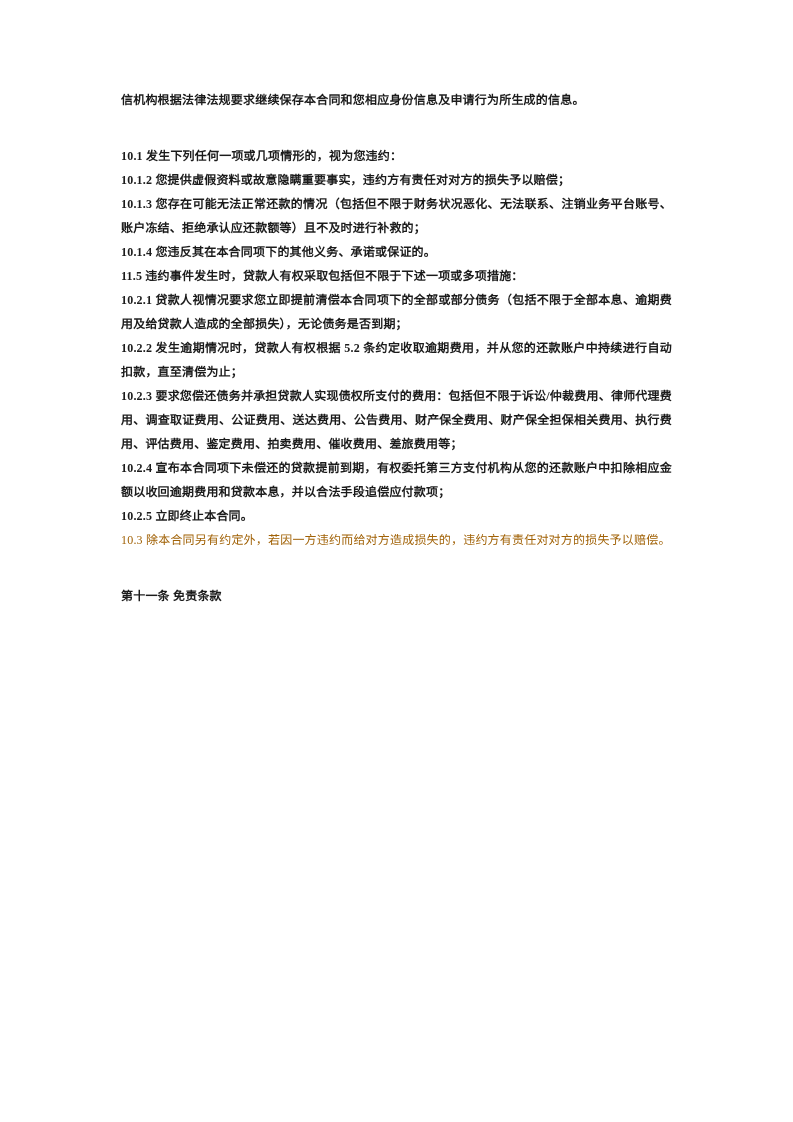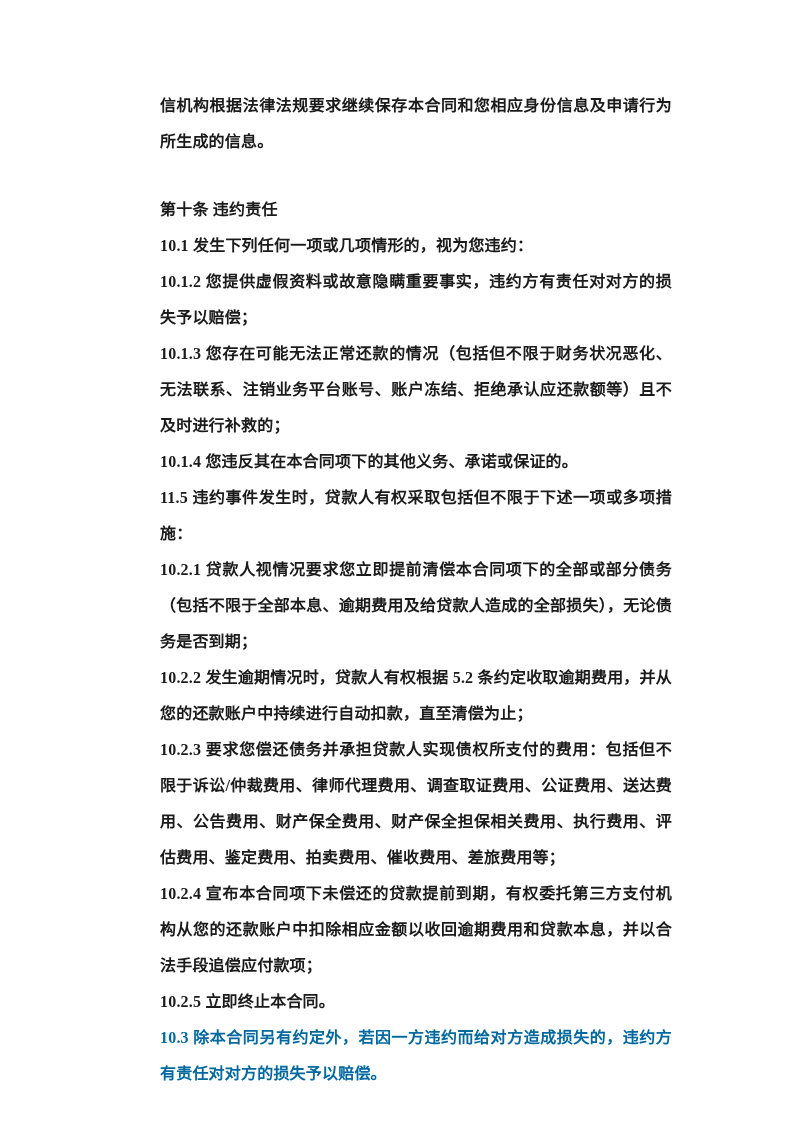--- a/index.html
+++ b/index.html
@@ -11,45 +11,43 @@
     overflow: hidden;
   }
   .page {
     position: relative;
     width: 793px;
     height: 1122px;
     background: #ffffff;
     padding: 88px 121px 40px 121px;
   }
   .para {
-    font-size: 16px;
-    line-height: 36px;
+    font-size: 12px;
+    line-height: 24px;
     font-weight: bold;
     color: #1b1b1b;
     text-align: justify;
     text-align-last: left;
     letter-spacing: 0.2px;
-    margin-left: 39px;
   }
   .para.regular {
-    font-weight: bold;
-    color: #0369a1;
+    font-weight: normal;
+    color: #a16207;
   }
   .spacer {
     height: 32px;
   }
 </style>
 </head>
 <body>
 
 <div class="page">
   <p class="para">信机构根据法律法规要求继续保存本合同和您相应身份信息及申请行为所生成的信息。</p>
 
   <div class="spacer"></div>
-  <p class="para">第十条 违约责任</p>
 
   <p class="para">10.1 发生下列任何一项或几项情形的，视为您违约：</p>
   <p class="para">10.1.2 您提供虚假资料或故意隐瞒重要事实，违约方有责任对对方的损失予以赔偿；</p>
   <p class="para">10.1.3 您存在可能无法正常还款的情况（包括但不限于财务状况恶化、无法联系、注销业务平台账号、账户冻结、拒绝承认应还款额等）且不及时进行补救的；</p>
   <p class="para">10.1.4 您违反其在本合同项下的其他义务、承诺或保证的。</p>
   <p class="para">11.5 违约事件发生时，贷款人有权采取包括但不限于下述一项或多项措施：</p>
   <p class="para">10.2.1 贷款人视情况要求您立即提前清偿本合同项下的全部或部分债务（包括不限于全部本息、逾期费用及给贷款人造成的全部损失），无论债务是否到期；</p>
   <p class="para">10.2.2 发生逾期情况时，贷款人有权根据 5.2 条约定收取逾期费用，并从您的还款账户中持续进行自动扣款，直至清偿为止；</p>
   <p class="para">10.2.3 要求您偿还债务并承担贷款人实现债权所支付的费用：包括但不限于诉讼/仲裁费用、律师代理费用、调查取证费用、公证费用、送达费用、公告费用、财产保全费用、财产保全担保相关费用、执行费用、评估费用、鉴定费用、拍卖费用、催收费用、差旅费用等；</p>
   <p class="para">10.2.4 宣布本合同项下未偿还的贷款提前到期，有权委托第三方支付机构从您的还款账户中扣除相应金额以收回逾期费用和贷款本息，并以合法手段追偿应付款项；</p>

